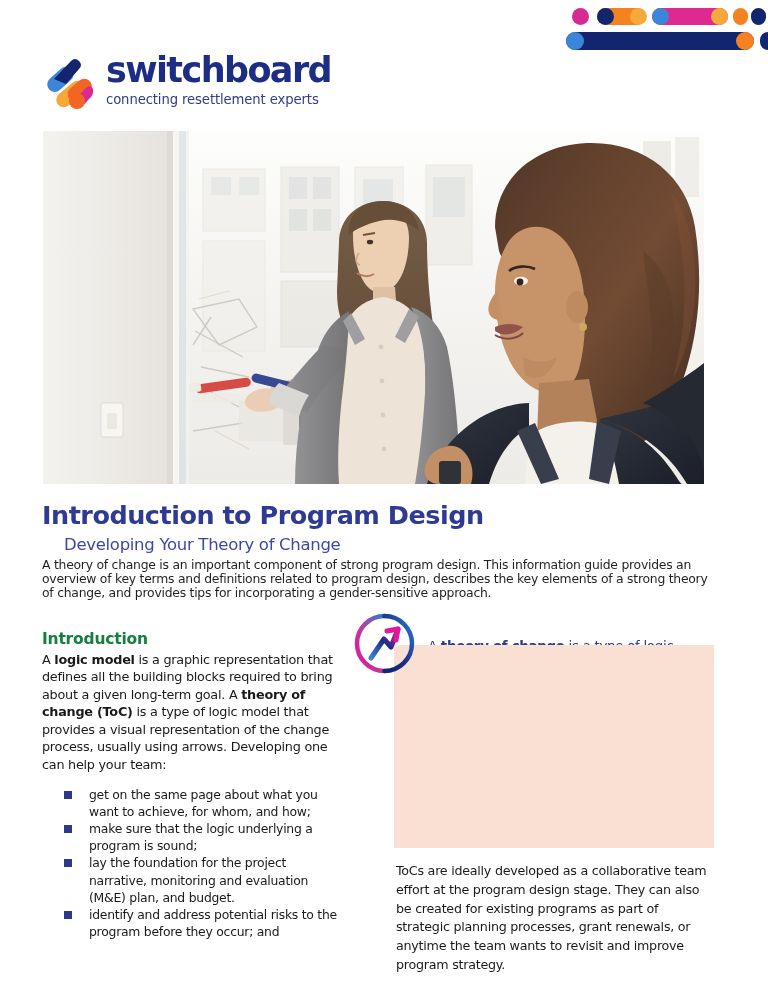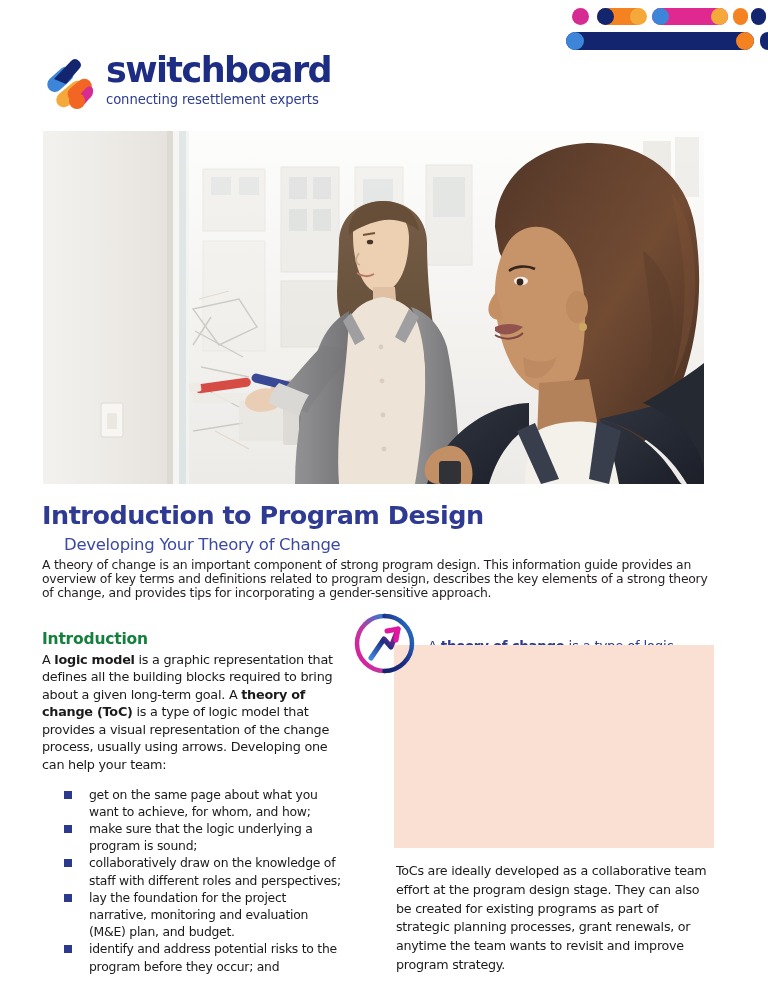--- a/index.html
+++ b/index.html
@@ -478,21 +478,20 @@
 <div class="title">Introduction to Program Design</div>
 <div class="subtitle">Developing Your Theory of Change</div>
 <div class="lede">A theory of change is an important component of strong program design. This information guide provides an overview of key terms and definitions related to program design, describes the key elements of a strong theory of change, and provides tips for incorporating a gender-sensitive approach.</div>
 
 <div class="col-left">
   <div class="h-intro">Introduction</div>
   <p class="body-text" id="intro-paragraph">A <b>logic model</b> is a graphic representation that defines all the building blocks required to bring about a given long-term goal. A <b>theory of change (ToC)</b> is a type of logic model that provides a visual representation of the change process, usually using arrows. Developing one can help your team:</p>
   <ul class="bullets" id="bullet-list">
       <li><span class="sq"></span>get on the same page about what you want to achieve, for whom, and how;</li>
       <li><span class="sq"></span>make sure that the logic underlying a program is sound;</li>
-      <li><span class="sq"></span>collaboratively draw on the knowledge of staff with different roles and perspectives;</li>
       <li><span class="sq"></span>lay the foundation for the project narrative, monitoring and evaluation (M&amp;E) plan, and budget.</li>
       <li><span class="sq"></span>identify and address potential risks to the program before they occur; and</li>
     </ul>
 </div>
 
 <div class="col-right">
   <div class="toc-icon">
     <svg width="63" height="63" viewBox="0 0 63 63" xmlns="http://www.w3.org/2000/svg">
       <defs>
         <linearGradient id="ringGrad" x1="0" y1="1" x2="1" y2="0">

